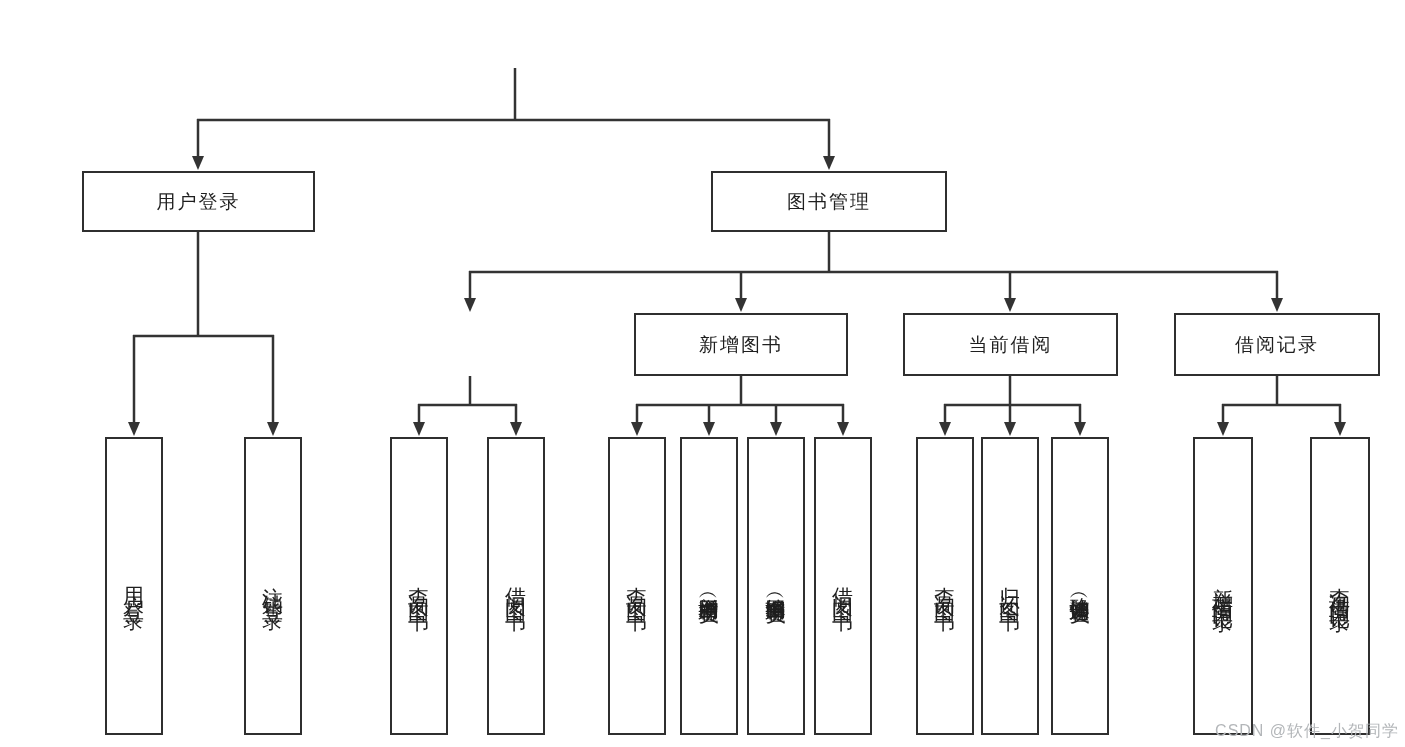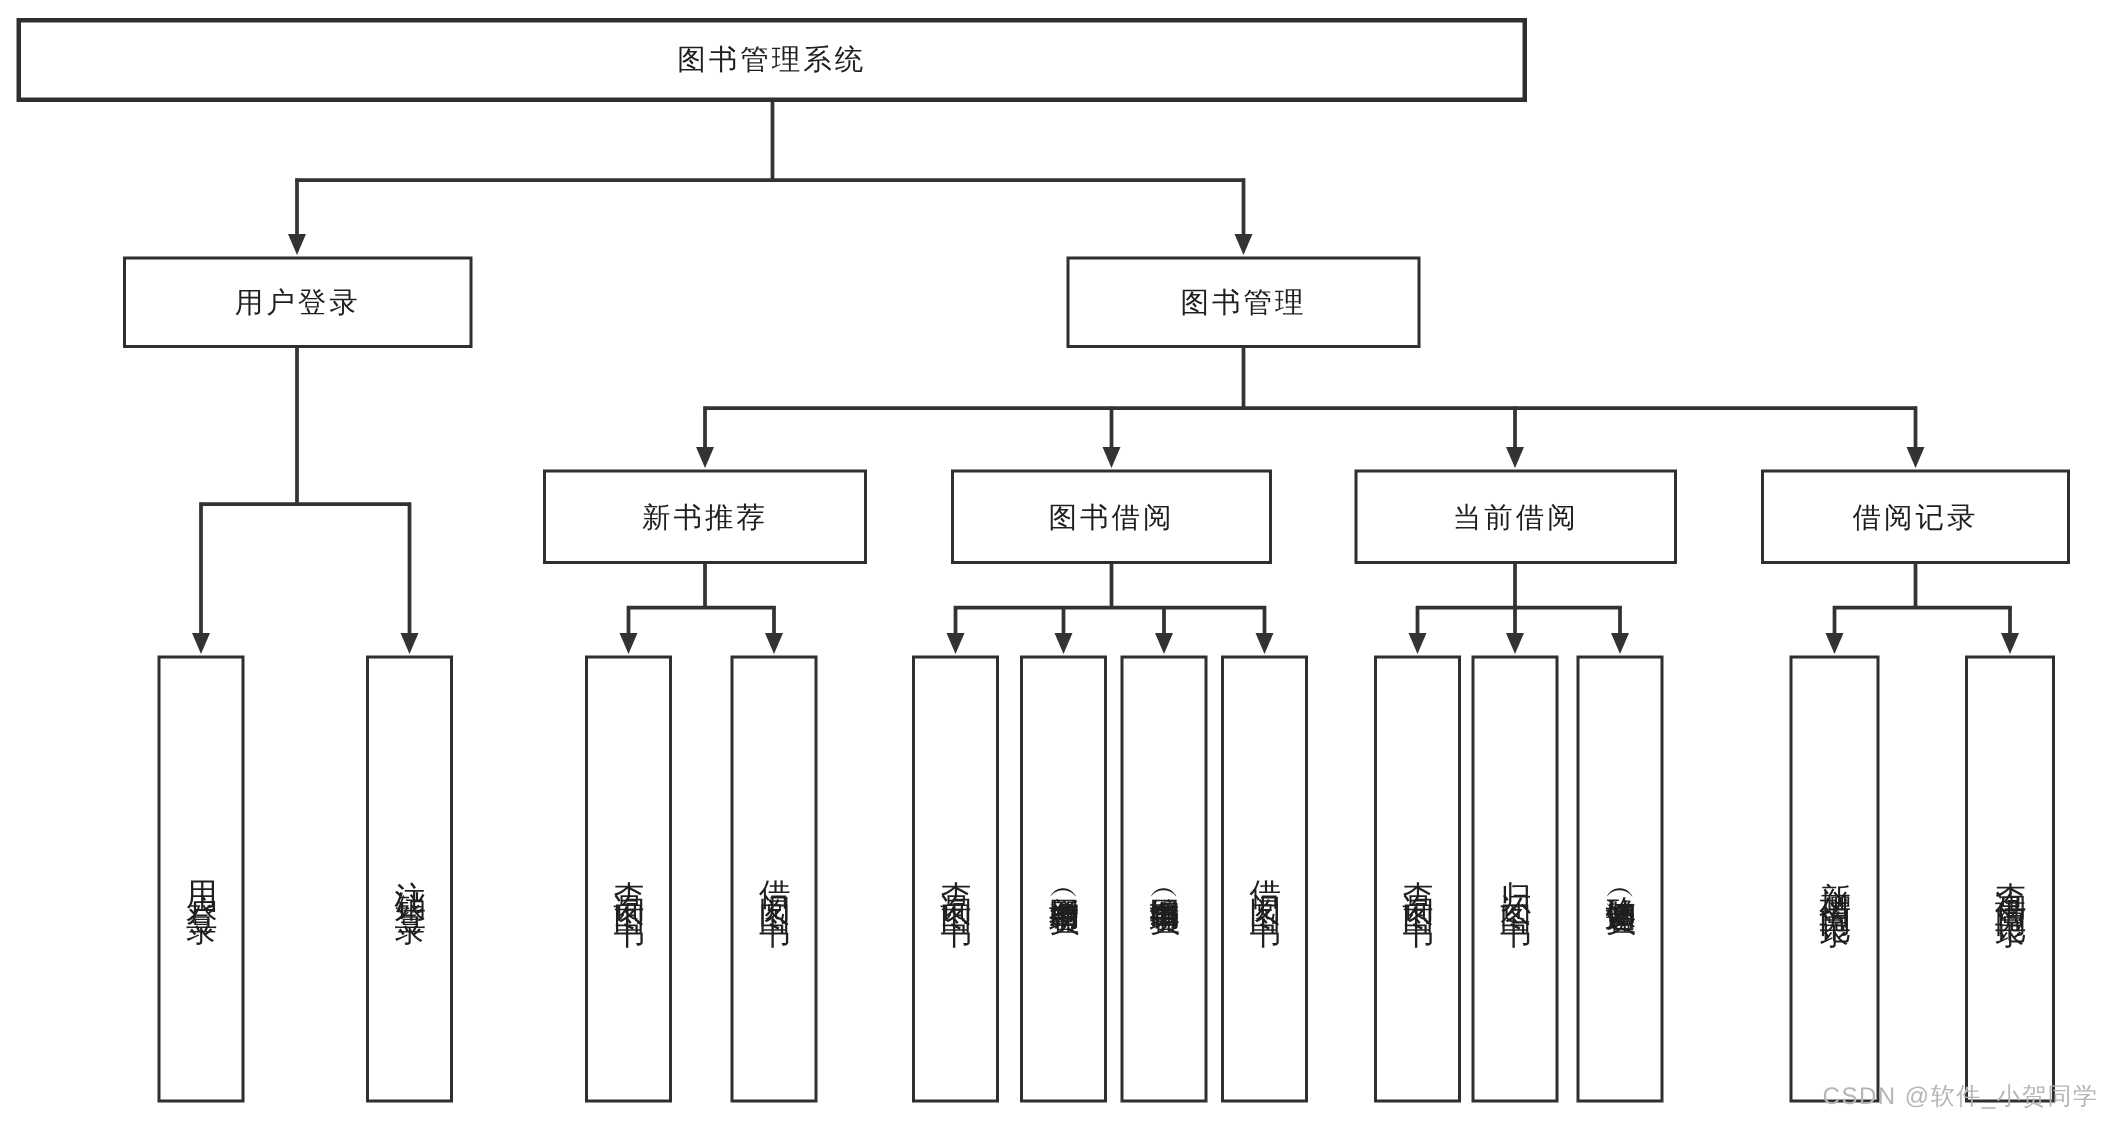--- a/index.html
+++ b/index.html
@@ -112,36 +112,30 @@
     <g>
       <line class="cl" x1="1277" y1="376" x2="1277" y2="406"></line>
       <line class="cl" x1="1222" y1="405" x2="1341" y2="405"></line>
       <line class="cl" x1="1223" y1="404" x2="1223" y2="425"></line>
       <line class="cl" x1="1340" y1="404" x2="1340" y2="425"></line>
       <polygon class="ar" points="1217,422 1229,422 1223,436"></polygon>
       <polygon class="ar" points="1334,422 1346,422 1340,436"></polygon>
     </g>
   </svg>
 
-  <div class="node hnode n-root">
-    <span>图书管理系统</span>
-  </div>
 
   <div class="node hnode n-l2-0">
     <span>用户登录</span>
   </div>
   <div class="node hnode n-l2-1">
     <span>图书管理</span>
   </div>
 
-  <div class="node hnode n-l3-0">
-    <span>新书推荐</span>
-  </div>
   <div class="node hnode n-l3-1">
-    <span>图书借阅</span>
+    <span>新增图书</span>
   </div>
   <div class="node hnode n-l3-3">
     <span>借阅记录</span>
   </div>
   <div class="node hnode n-l3-2">
     <span>当前借阅</span>
   </div>
 
   <div class="node leaf f0">
     <span>用户登录</span>

